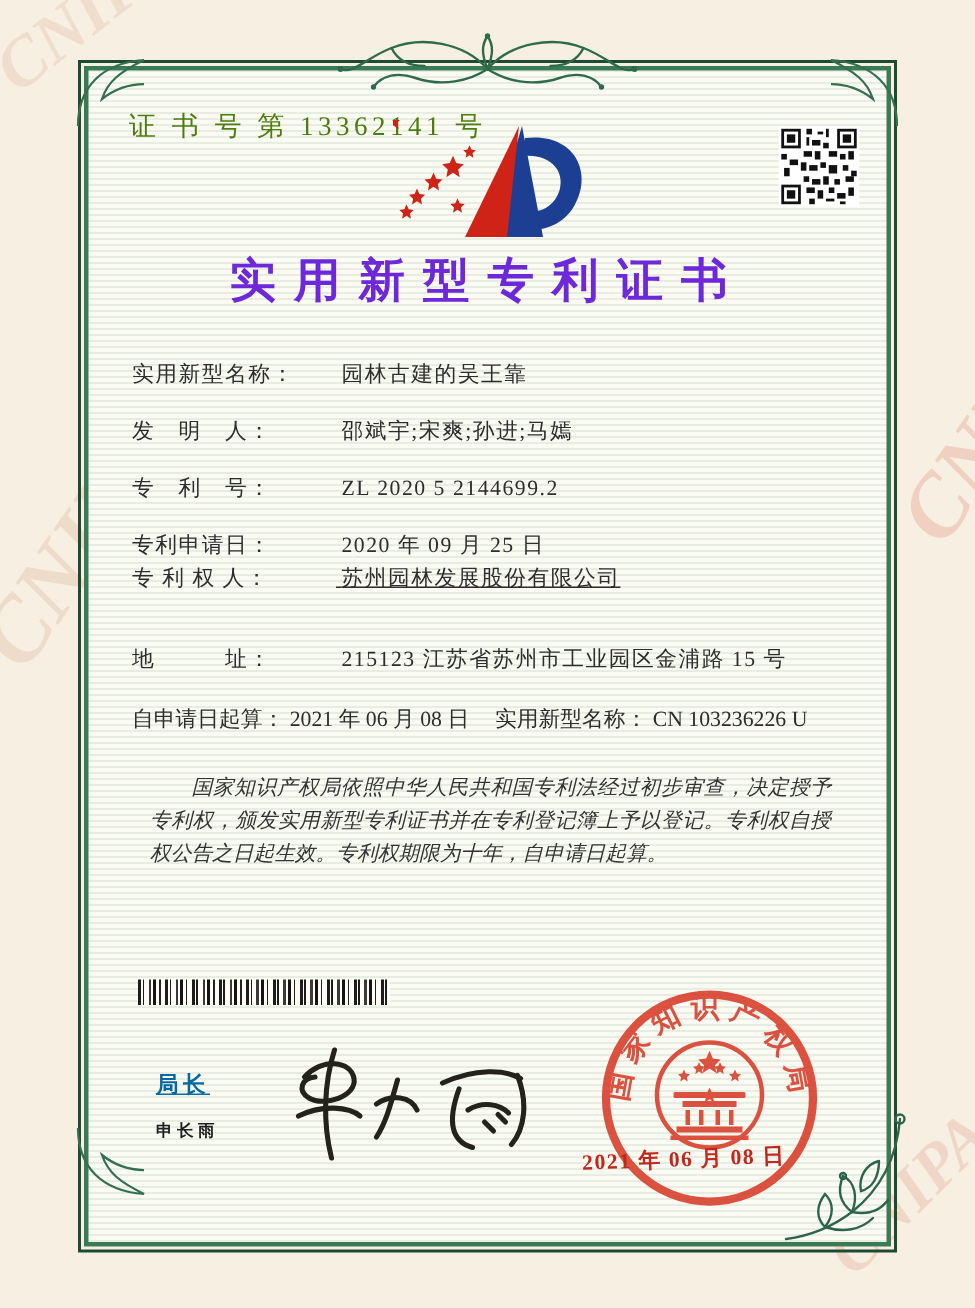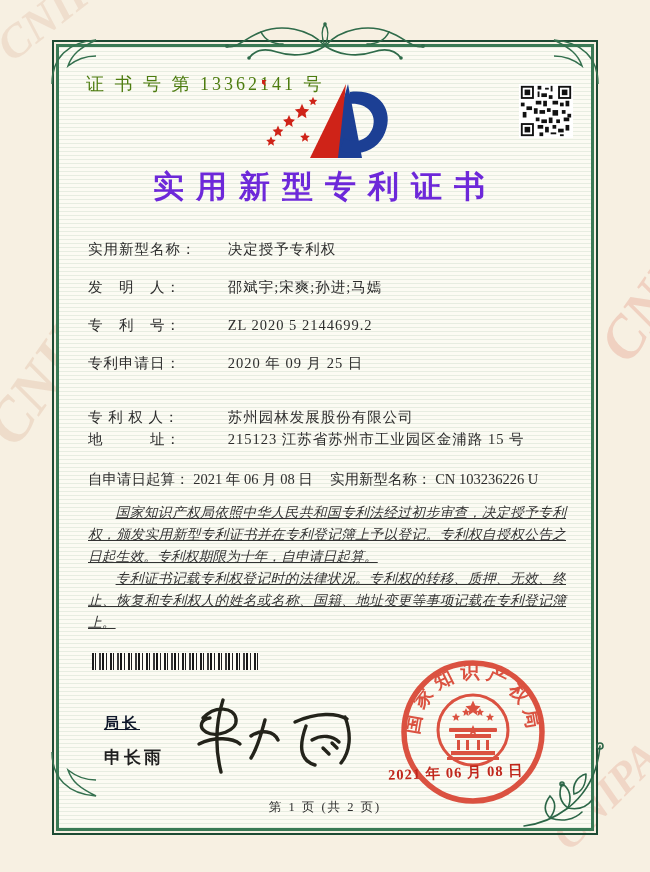--- a/index.html
+++ b/index.html
@@ -52,25 +52,25 @@
   .frow{position:absolute;left:0;white-space:nowrap;font-size:14.5px;color:#2d2d2d;}
   .frow .lbl{display:inline-block;min-width:136px;letter-spacing:1px;}
   .frow .val{letter-spacing:1px;}
   .grant-row{left:88px;top:470px;font-size:14.5px;color:#2d2d2d;white-space:nowrap;}
   .grant-row .pair2{position:absolute;left:242px;top:0;white-space:nowrap;}
   .paras{
     left:88px;top:502px;width:478px;
     font-size:13.8px;line-height:22px;color:#333;
     text-align:justify;font-style:italic;
   }
-  .paras p{margin:0;text-indent:2em;text-decoration:underline;}
+  .paras p{margin:12px;text-indent:2em;}
   .sig-title{left:104px;top:714px;font-family:"Liberation Sans",sans-serif;
-    font-size:15px;font-weight:700;letter-spacing:3px;color:#0f172a;text-decoration:underline;}
+    font-size:15px;font-weight:700;letter-spacing:3px;color:#0369a1;text-decoration:underline;}
   .sig-name{left:104px;top:746px;font-family:"Liberation Sans",sans-serif;
-    font-size:17px;font-weight:700;letter-spacing:3px;color:#1f1f1f;}
+    font-size:11px;font-weight:700;letter-spacing:3px;color:#1f1f1f;}
   .seal-date{
     left:388px;top:763px;width:160px;
     font-size:14.5px;font-weight:bold;color:#c1271c;letter-spacing:1px;
     white-space:nowrap;transform:rotate(-2deg);
   }
   .footer-page{
     left:0;right:0;top:799px;text-align:center;
     font-size:12.5px;letter-spacing:2px;color:#2e2e2e;
   }
   .barcode{
@@ -201,56 +201,55 @@
       <rect x="17" y="26" width="3" height="1"></rect>
         <rect x="22" y="27" width="2" height="1"></rect>
     </g>
   </svg>
 
   <div class="abs title">实用新型专利证书</div>
 
   <div class="abs fields">
     <div class="frow" style="top:0px;">
       <span class="lbl">实用新型名称：</span>
-      <span class="val">决定授予专利权</span>
+      <span class="val">园林古建的吴王靠</span>
     </div>
     <div class="frow" style="top:38px;">
       <span class="lbl">发　明　人：</span>
       <span class="val">邵斌宇;宋爽;孙进;马嫣</span>
     </div>
     <div class="frow" style="top:76px;">
       <span class="lbl">专　利　号：</span>
       <span class="val">ZL 2020 5 2144699.2</span>
     </div>
     <div class="frow" style="top:114px;">
       <span class="lbl">专利申请日：</span>
       <span class="val">2020 年 09 月 25 日</span>
     </div>
-    <div class="frow" style="top:168px;">
+    <div class="frow" style="top:136px;text-decoration:underline;">
       <span class="lbl">专 利 权 人：</span>
       <span class="val">苏州园林发展股份有限公司</span>
     </div>
     <div class="frow" style="top:190px;font-family:Liberation Serif, serif;">
       <span class="lbl">地　　　址：</span>
       <span class="val">215123 江苏省苏州市工业园区金浦路 15 号</span>
     </div>
   </div>
 
   <div class="abs grant-row">
     <span>自申请日起算：</span>
     <span>2021 年 06 月 08 日</span>
     <span class="pair2">
       <span>实用新型名称：</span>
       <span>CN 103236226 U</span>
     </span>
   </div>
 
   <div class="abs paras">
     <p>国家知识产权局依照中华人民共和国专利法经过初步审查，决定授予专利权，颁发实用新型专利证书并在专利登记簿上予以登记。专利权自授权公告之日起生效。专利权期限为十年，自申请日起算。</p>
-    <p>专利证书记载专利权登记时的法律状况。专利权的转移、质押、无效、终止、恢复和专利权人的姓名或名称、国籍、地址变更等事项记载在专利登记簿上。</p>
   </div>
 
   <div class="abs barcode"></div>
 
   <div class="abs sig-title">局长</div>
   <div class="abs sig-name">申长雨</div>
 
   <svg class="abs" style="left:185px;top:692px;" width="175" height="85" viewBox="0 0 175 85">
     <g stroke="#23231a" stroke-width="3.4" fill="none" stroke-linecap="round" stroke-linejoin="round">
       <path d="M38,8 C31,30 30,56 36,80"></path>
@@ -287,15 +286,14 @@
       <rect x="-7" y="10" width="3" height="10"></rect>
       <rect x="4" y="10" width="3" height="10"></rect>
       <rect x="13" y="10" width="3" height="10"></rect>
       <rect x="-22" y="21" width="44" height="4"></rect>
       <rect x="-26" y="27" width="52" height="3"></rect>
     </g>
   </svg>
 
   <div class="abs seal-date">2021 年 06 月 08 日</div>
 
-  <div class="abs footer-page">第 1 页 (共 2 页)</div>
 
 </div>
 
 </body></html>

